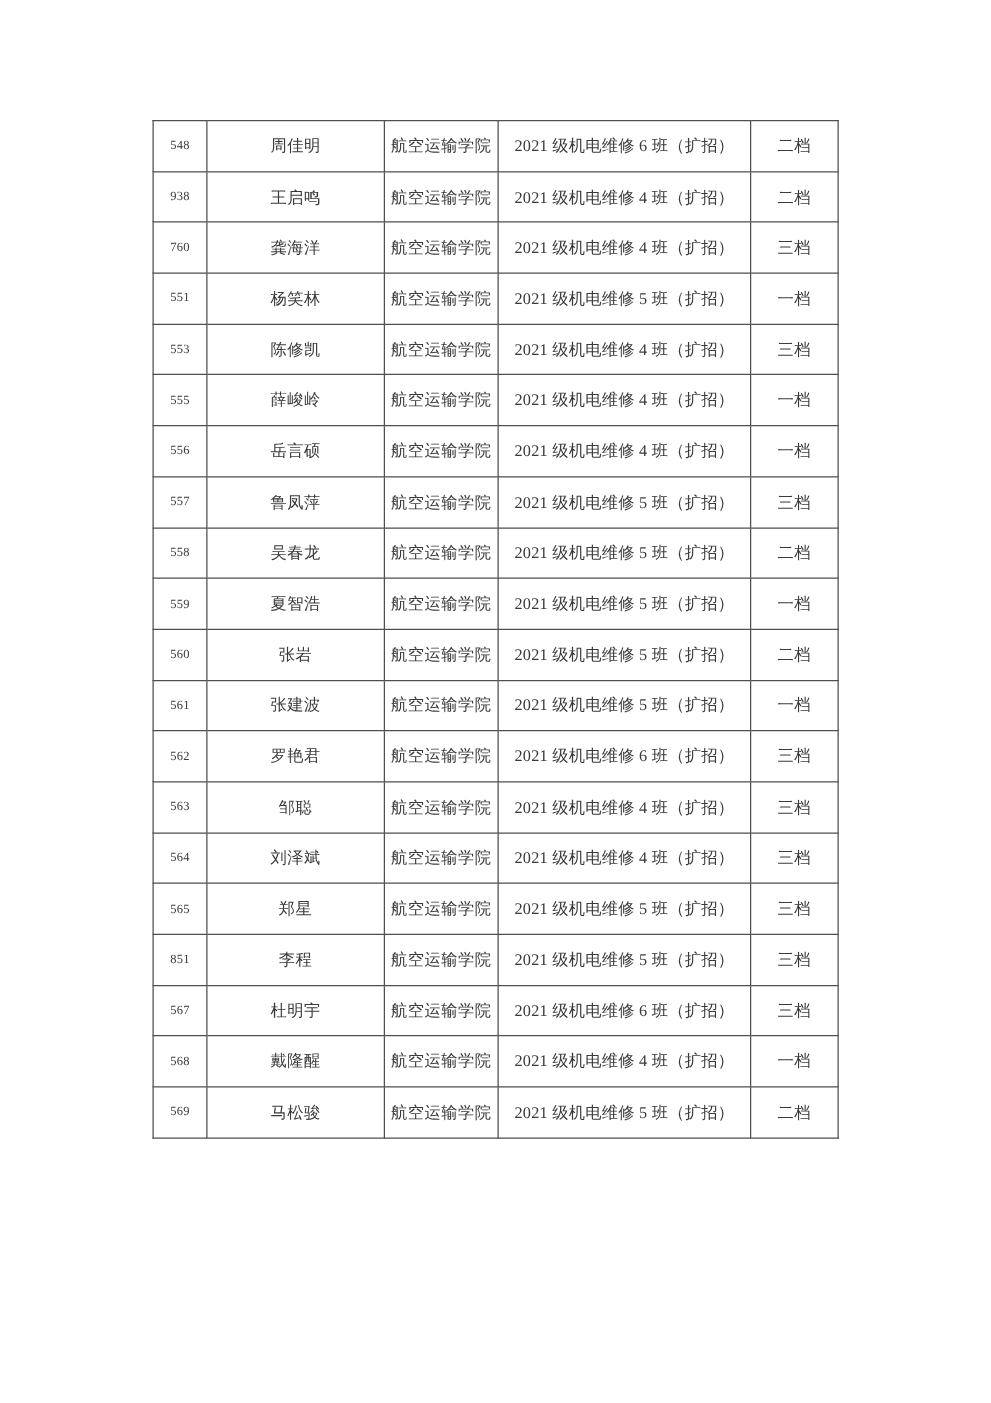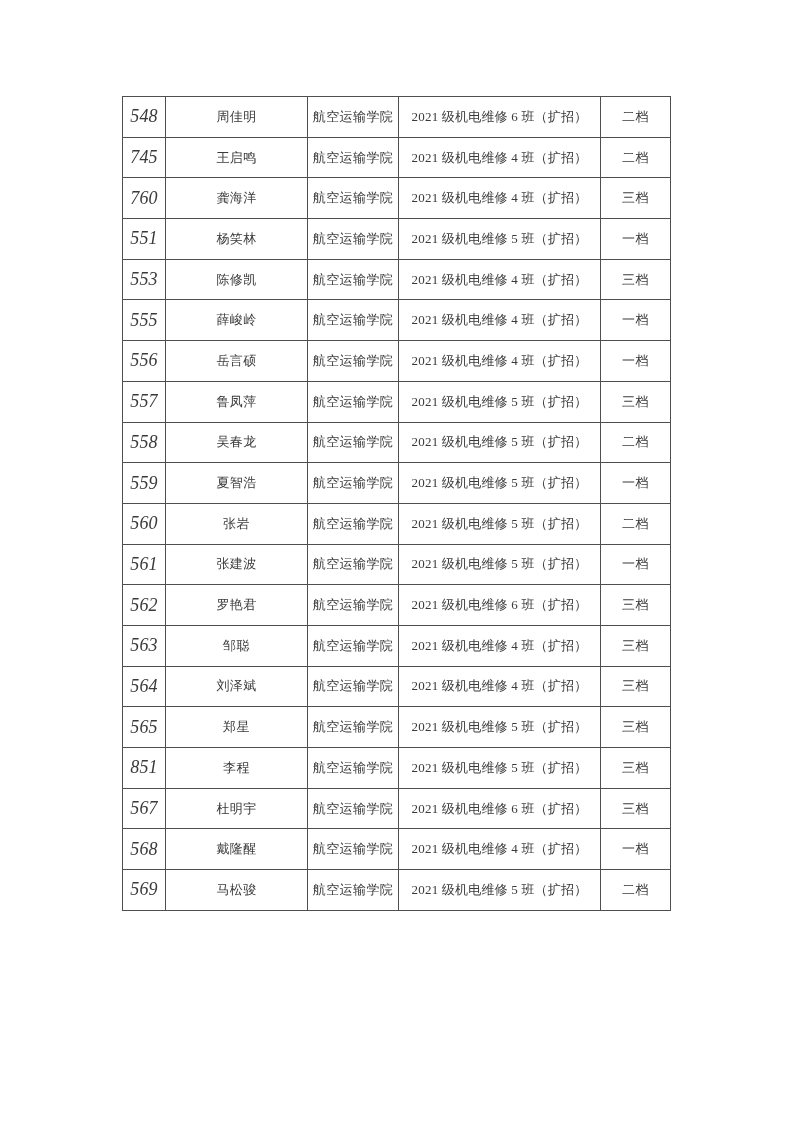--- a/index.html
+++ b/index.html
@@ -25,21 +25,21 @@
     border: 1px solid #4f4f4f;
     height: 40.7px;
     text-align: center;
     vertical-align: middle;
     font-size: 13px;
     color: #3a3a3a;
     letter-spacing: 0.4px;
     white-space: nowrap;
     overflow: hidden;
   }
-  .grade-table td.cell-no { font-size: 18px; letter-spacing: 0.2px; font-style: italic; }
+  .grade-table td.cell-no { font-size: 10px; letter-spacing: 0.2px; }
   .grade-table td.cell-class { letter-spacing: 0.2px; margin-left: 40px; }
 </style>
 </head>
 <body>
 
 <div class="page">
   <table class="grade-table">
     <colgroup>
       <col style="width:43px">
       <col style="width:142px">
@@ -49,21 +49,21 @@
     </colgroup>
     <tbody>
         <tr>
     <td class="cell-no">548</td>
     <td class="cell-name">周佳明</td>
     <td class="cell-college">航空运输学院</td>
     <td class="cell-class">2021 级机电维修 6 班（扩招）</td>
     <td class="cell-tier">二档</td>
   </tr>
         <tr>
-    <td class="cell-no">745</td>
+    <td class="cell-no">938</td>
     <td class="cell-name">王启鸣</td>
     <td class="cell-college">航空运输学院</td>
     <td class="cell-class">2021 级机电维修 4 班（扩招）</td>
     <td class="cell-tier">二档</td>
   </tr>
         <tr>
     <td class="cell-no">760</td>
     <td class="cell-name">龚海洋</td>
     <td class="cell-college">航空运输学院</td>
     <td class="cell-class">2021 级机电维修 4 班（扩招）</td>

